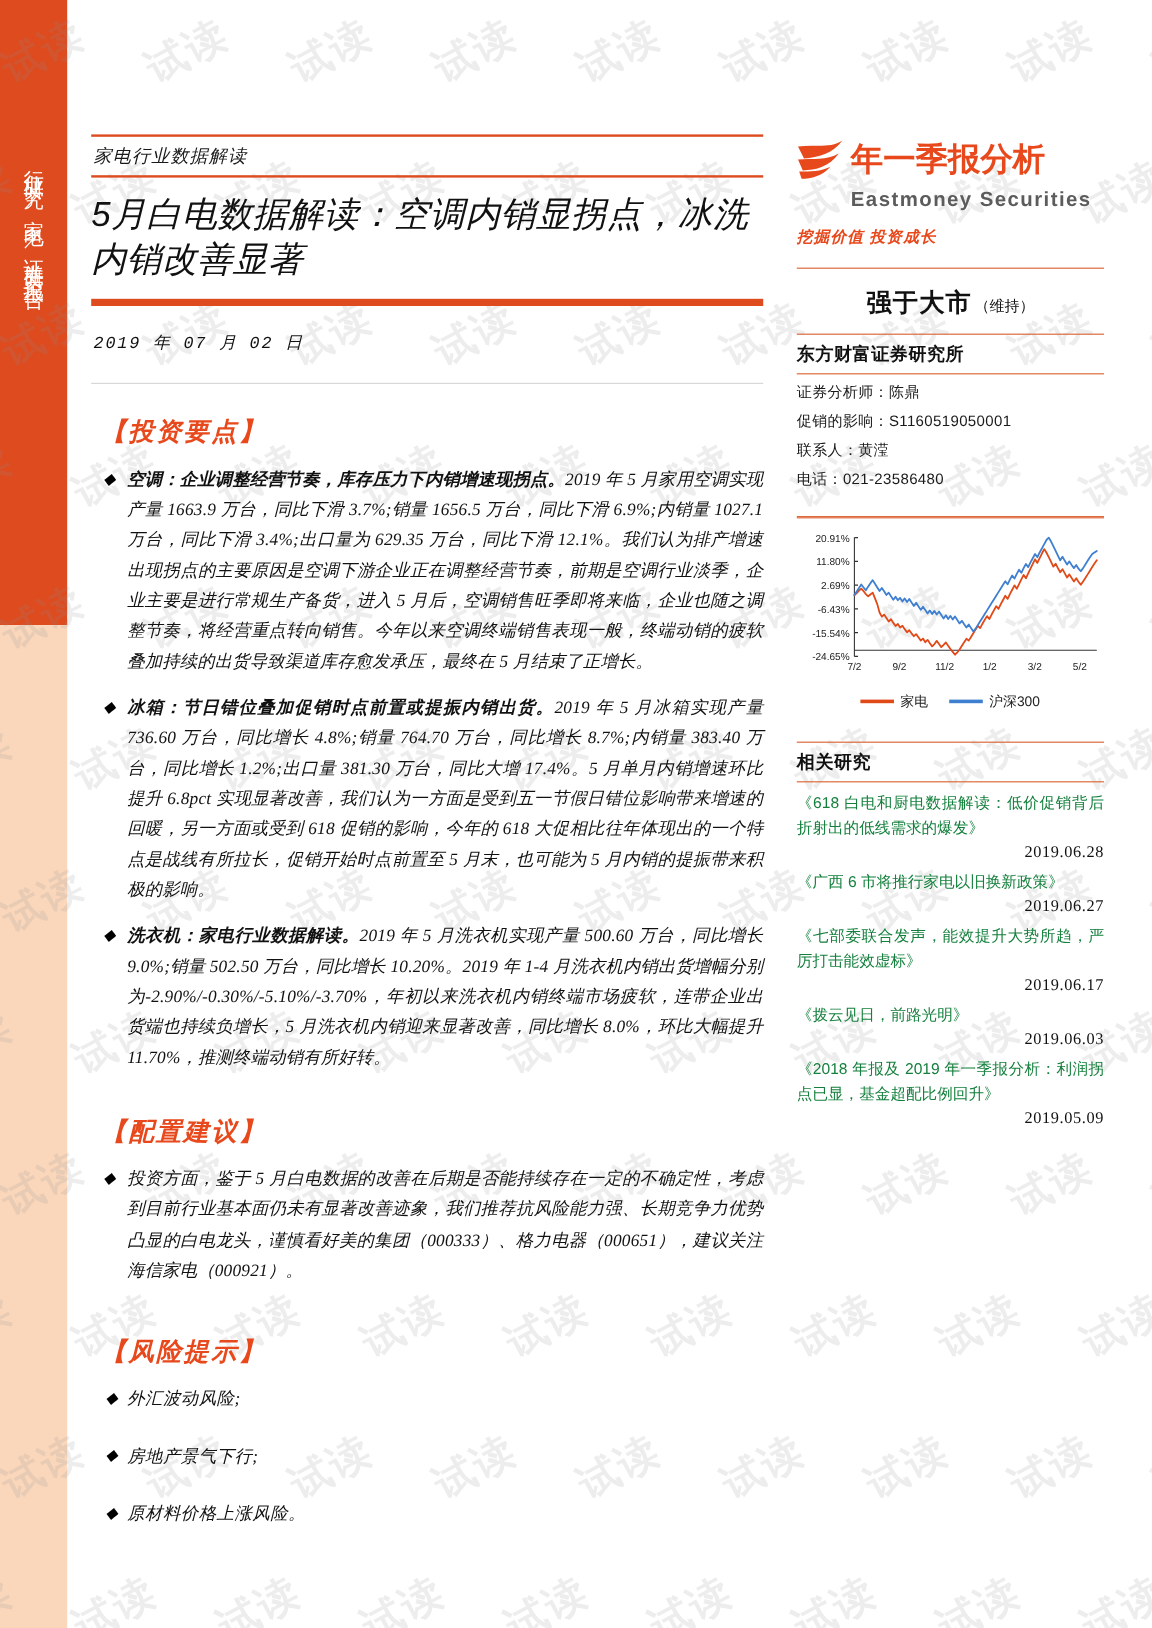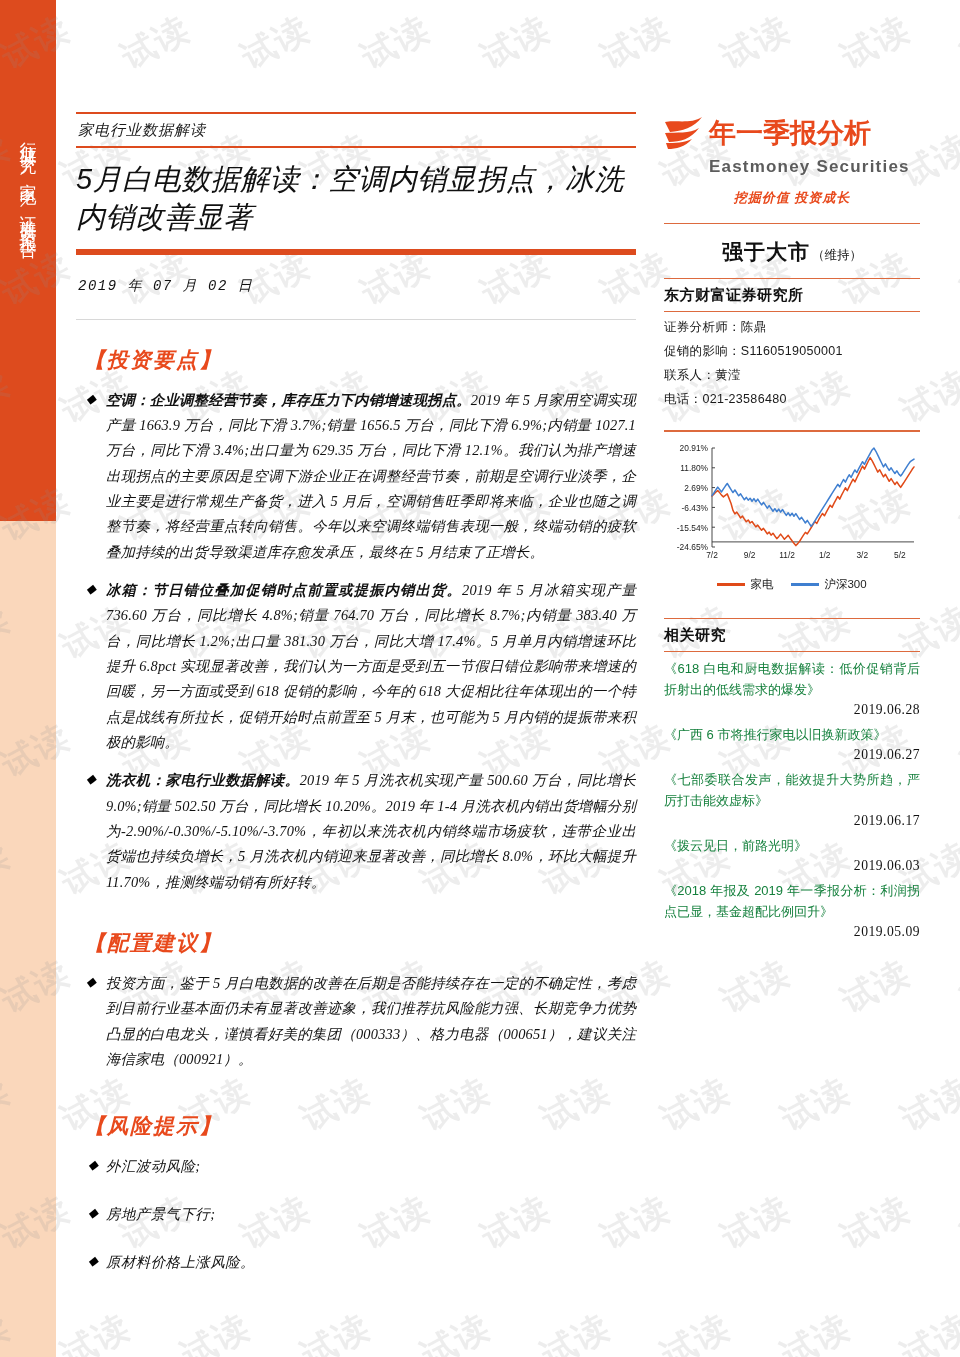--- a/index.html
+++ b/index.html
@@ -204,21 +204,20 @@
     color: #5c5c5c;
     letter-spacing: 1.2px;
     margin: 3px 0 0 45px;
   }
   .slogan {
     font-family: "Liberation Sans", sans-serif;
     font-size: 13px;
     font-weight: bold;
     font-style: italic;
     color: #e8491c;
-    text-align: center;
     margin: 12px 0 0 0;
     letter-spacing: 1px;
   }
   .rule-orange {
     border-top: 1.5px solid #dd6a3e;
     margin: 16px 0 0 0;
   }
   .rating-line {
     display: flex;
     align-items: baseline;

